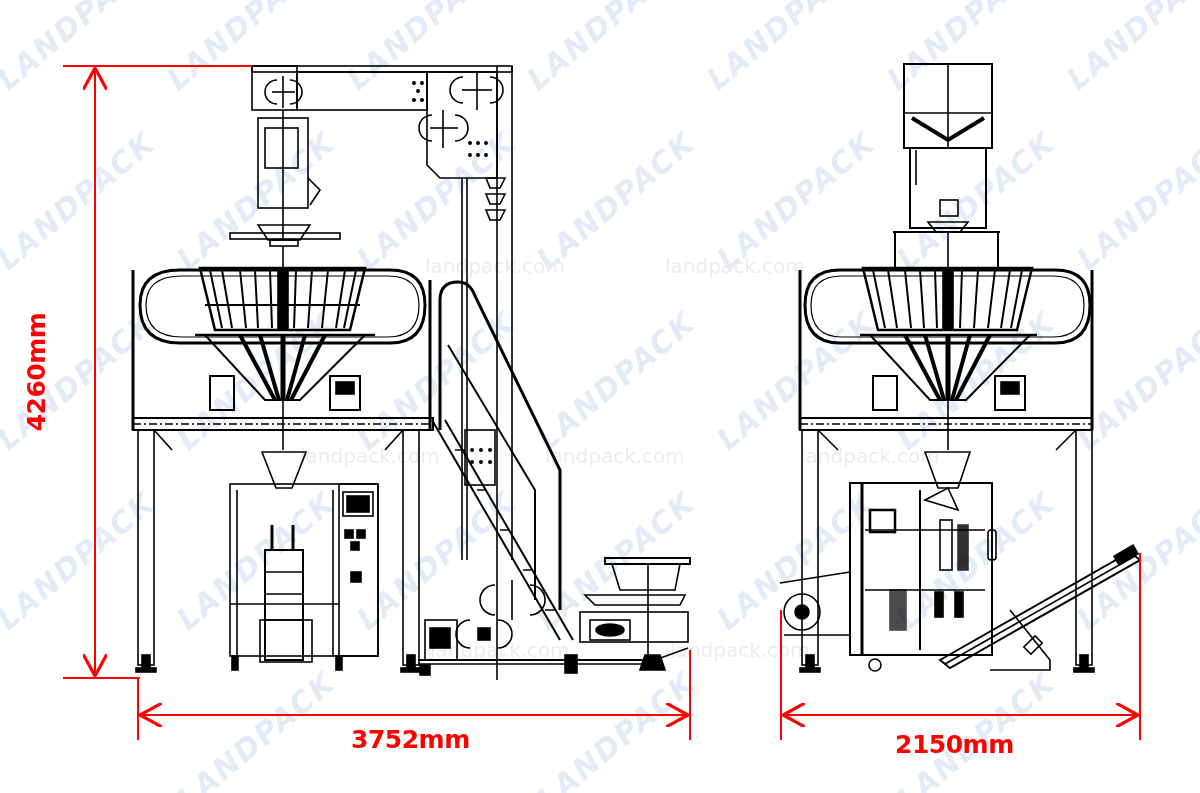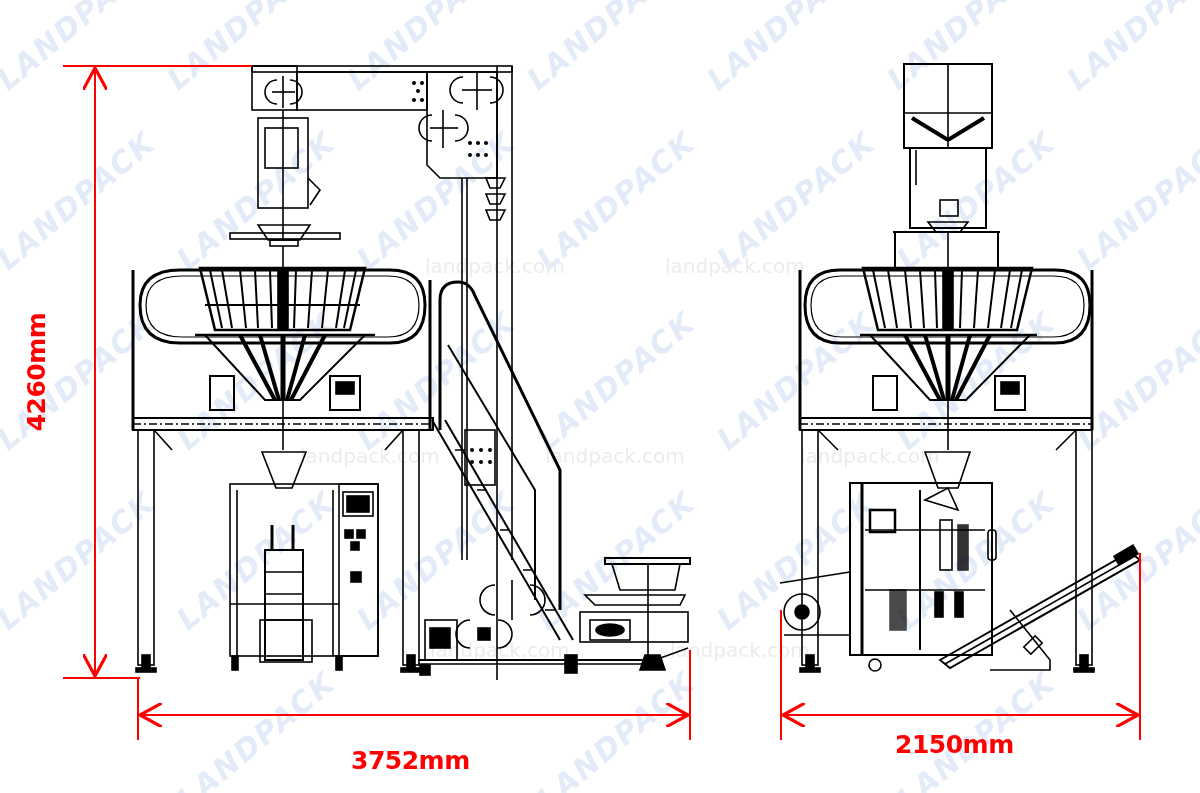--- a/index.html
+++ b/index.html
@@ -2,21 +2,21 @@
 <html><head>
 <meta charset="utf-8">
 <style>
   html, body { margin:0; padding:0; background:#ffffff; }
   body { width:1200px; height:793px; position:relative; overflow:hidden; font-family:"Liberation Sans", sans-serif; }
   #canvas { position:absolute; left:0; top:0; width:1200px; height:793px; }
   .wm-logo { position:absolute; font-family:"DejaVu Sans", sans-serif; font-weight:bold; font-style:italic; font-size:30px; color:#dfe8f7; letter-spacing:2px; transform:rotate(-40deg); transform-origin:left top; white-space:nowrap; opacity:0.85; pointer-events:none; }
   .wm-text { position:absolute; font-family:"DejaVu Sans", sans-serif; font-size:20px; color:#ececec; white-space:nowrap; pointer-events:none; }
   .dim-label { position:absolute; font-family:"DejaVu Sans", sans-serif; font-weight:bold; font-size:25px; color:#ff0000; white-space:nowrap; letter-spacing:-0.5px; }
   #dim-height-label { left:36px; top:372px; transform:translate(-50%,-50%) rotate(-90deg); transform-origin:center; position:absolute; }
-  #dim-width-label { left:351px; top:746px;text-align:center; }
+  #dim-width-label { left:351px; top:725px;text-align:center; }
   #dim-depth-label { left:895px; top:730px; }
 </style>
 </head>
 <body>
 
 <div id="canvas">
 
   <div>
     <span class="wm-logo" style="left:-10px;top:70px">LANDPACK</span>
     <span class="wm-logo" style="left:160px;top:70px">LANDPACK</span>

